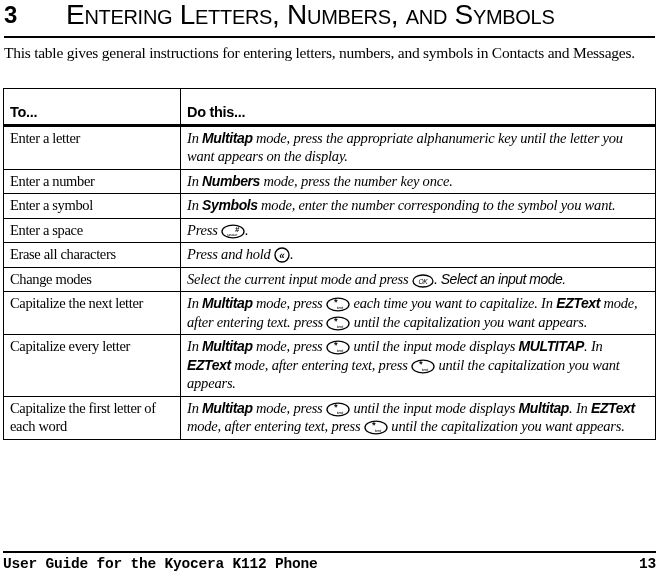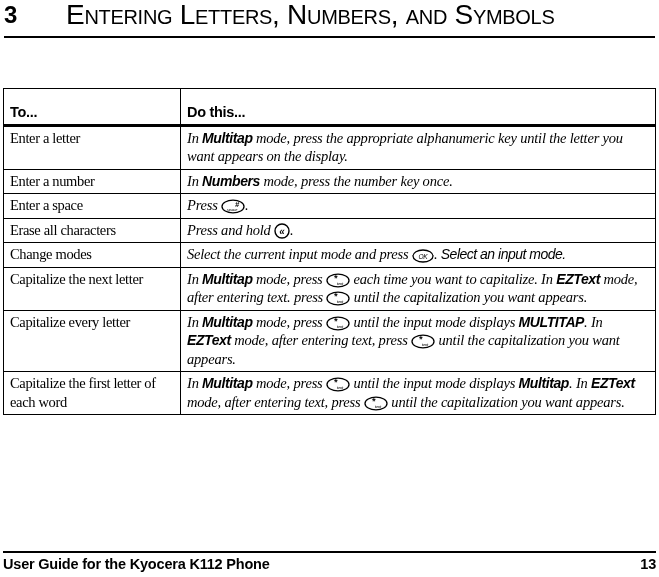--- a/index.html
+++ b/index.html
@@ -126,55 +126,60 @@
     background: #000;
   }
   .footer {
     position: absolute;
     left: 3px;
     top: 556px;
     width: 653px;
     display: flex;
     justify-content: space-between;
     align-items: center;
-    font-family: Liberation Sans, sans-serif;
+    font-family: Liberation Mono, monospace;
     font-weight: bold;
     font-size: 14.5px;
     letter-spacing: -0.2px;
   }
 </style>
 </head>
 <body>
 
 <div class="chapter-head">
   <div class="chapter-num">3</div>
   <div class="chapter-title">Entering Letters, Numbers, and Symbols</div>
 </div>
 <div class="head-rule"></div>
 
 <div class="intro">
+  <div>This table gives general instructions for entering letters, numbers, and symbols in Contacts and Messages.</div>
 </div>
 
 <table class="tbl">
   <thead>
     <tr>
       <th class="col-a">To...</th>
       <th class="col-b">Do this...</th>
     </tr>
   </thead>
   <tbody id="tbody">
       <tr>
         <td class="col-a">Enter a letter</td>
         <td class="col-b"><span>In </span><b class="bmode">Multitap</b><span> mode, press the appropriate alphanumeric key until the letter you want appears on the display.</span></td>
       </tr>
       <tr>
         <td class="col-a">Enter a number</td>
         <td class="col-b"><span>In </span><b class="bmode">Numbers</b><span> mode, press the number key once.</span></td>
       </tr>
       <tr>
+        <td class="col-a">Enter a symbol</td>
+        <td class="col-b"><span>In </span><b class="bmode">Symbols</b><span> mode, enter the number corresponding to the symbol you want.</span></td>
+      </tr>
+      <tr>
         <td class="col-a">Enter a space</td>
         <td class="col-b"><span>Press </span><span class="key"><svg width="24" height="15" viewBox="0 0 24 15">
               <ellipse cx="12" cy="7.5" rx="11" ry="6.3" fill="#fff" stroke="#000" stroke-width="1.3"></ellipse>
               <text x="16" y="7.6" font-family="Liberation Sans, sans-serif" font-size="7.5" font-weight="bold" text-anchor="middle">#</text>
               <text x="11" y="12.2" font-family="Liberation Sans, sans-serif" font-size="4.4" text-anchor="middle">space</text>
             </svg></span><span>.</span></td>
       </tr>
       <tr>
         <td class="col-a">Erase all characters</td>
         <td class="col-b"><span>Press and hold </span><span class="key"><svg width="16" height="16" viewBox="0 0 16 16">

